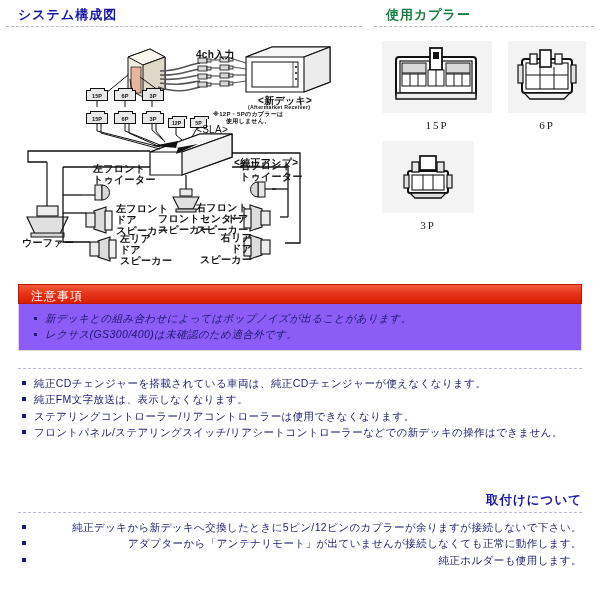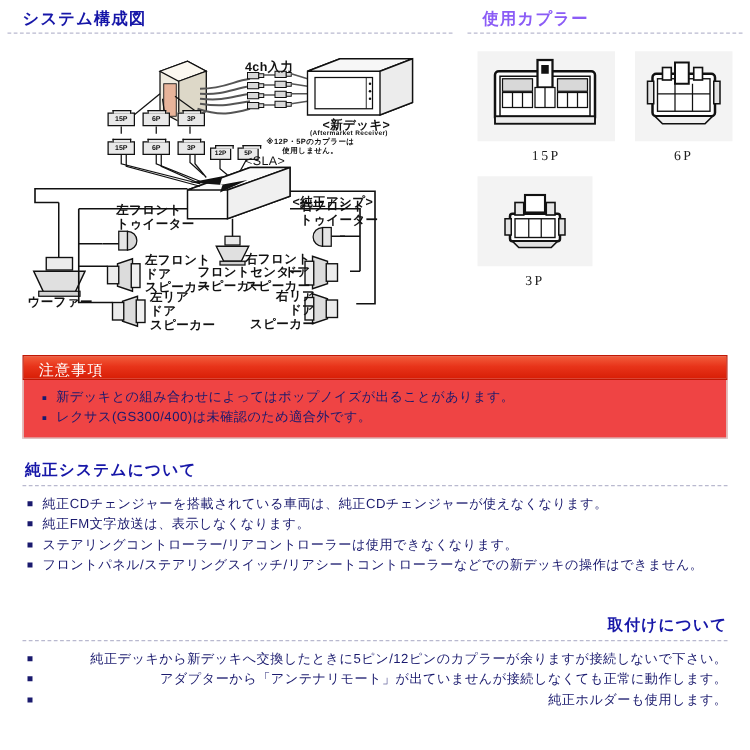--- a/index.html
+++ b/index.html
@@ -35,21 +35,21 @@
   }
 
   .sec-title {
     font-size: 13px;
     font-weight: bold;
     color: #1717a8;
     letter-spacing: 1px;
     padding: 6px 0 2px 18px;
     white-space: nowrap;
   }
-  .sec-title.blue2 { color: #8b5cf6; }
+  .sec-title.blue2 { color: #15803d; }
 
   .dash-rule {
     border-top: 1px dashed #b9b9cf;
     margin: 0 6px 0 6px;
     height: 0;
   }
 
   .diagram-wrap {
     position: relative;
     width: 368px;
@@ -95,23 +95,24 @@
     top: 3px;
     font-size: 12px;
     font-weight: normal;
     color: #ffffff;
     letter-spacing: 1px;
     white-space: nowrap;
   }
   .red-body {
     border: 1px solid #d9d9d9;
     border-top: none;
-    background: #ef4444;
+    background: #8b5cf6;
     padding: 6px 28px 7px 10px;
     box-sizing: border-box;
+    font-style: italic;
   }
 
   .blue-head {
     font-size: 12.5px;
     font-weight: bold;
     color: #1717a8;
     letter-spacing: 1px;
     padding: 0 0 3px 2px;
     white-space: nowrap;
   }
@@ -454,21 +455,20 @@
   </div>
   <div class="red-body">
     <ul class="bl small-dot">
       <li>新デッキとの組み合わせによってはポップノイズが出ることがあります。</li>
       <li>レクサス(GS300/400)は未確認のため適合外です。</li>
     </ul>
   </div>
 </div>
 
 <div class="block" style="top:368px;">
-  <div class="blue-head">純正システムについて</div>
   <div class="blue-rule"></div>
   <ul class="bl">
     <li>純正CDチェンジャーを搭載されている車両は、純正CDチェンジャーが使えなくなります。</li>
     <li>純正FM文字放送は、表示しなくなります。</li>
     <li>ステアリングコントローラー/リアコントローラーは使用できなくなります。</li>
     <li>フロントパネル/ステアリングスイッチ/リアシートコントローラーなどでの新デッキの操作はできません。</li>
   </ul>
 </div>
 
 <div class="block" style="top:492px;text-align:right;">

